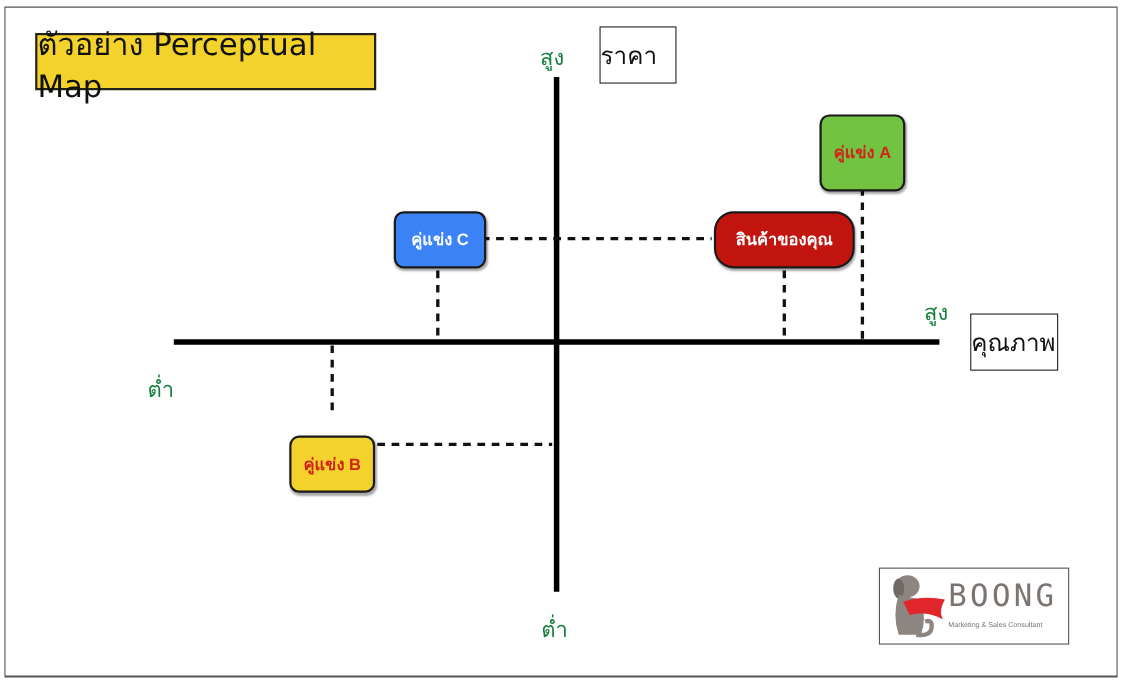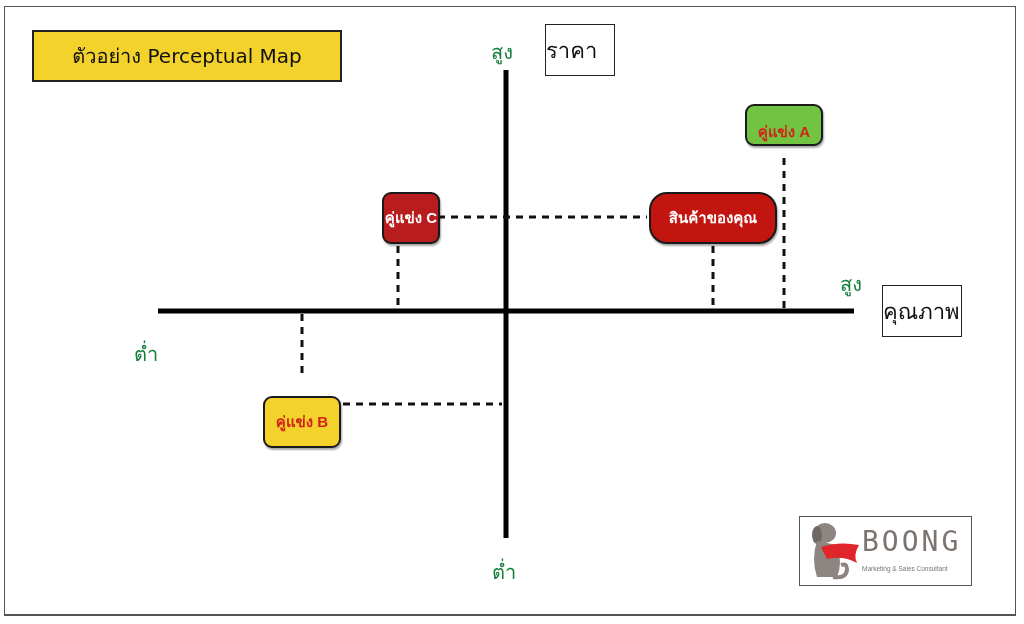--- a/index.html
+++ b/index.html
@@ -3,21 +3,21 @@
 <meta charset="utf-8">
 <style>
   html, body { margin: 0; padding: 0; background: #ffffff; }
   body { width: 1024px; height: 624px; position: relative; overflow: hidden;
          font-family: "DejaVu Sans", "Liberation Sans", sans-serif; }
   .frame { position: absolute; left: 4px; top: 6px; width: 1012px; height: 610px;
            border: 1.5px solid #555; border-bottom-width: 2px; box-sizing: border-box; background: #fff; }
   .title-box { position: absolute; left: 32px; top: 30px; width: 310px; height: 52px;
                background: #f3d22c; border: 2px solid #222; box-sizing: border-box;
                display: flex; align-items: center; justify-content: center;
-               font-size: 20px; color: #111; }
+               font-size: 28px; color: #111; }
   .axis-label-box { position: absolute; background: #fff; border: 1.5px solid #222; box-sizing: border-box;
                     display: flex; align-items: center; font-size: 22px; color: #111; }
   .plain-label { position: absolute; font-size: 20px; color: #15803d; }
   svg.lines { position: absolute; left: 0; top: 0; }
   .node { position: absolute; border: 2px solid #1a1a1a; border-radius: 9px; box-sizing: border-box;
           display: flex; align-items: center; justify-content: center;
           font-family: "Liberation Sans", sans-serif; font-weight: bold; font-size: 15px;
           box-shadow: 1px 2px 2px rgba(0,0,0,0.35); }
   .logo-box { position: absolute; left: 799px; top: 516px; width: 173px; height: 70px;
               border: 1.5px solid #555; box-sizing: border-box; background: #fff; }
@@ -53,27 +53,27 @@
   <span>ราคา</span>
 </div>
 <div class="plain-label" style="left:492px; top:556px;">ต่ำ</div>
 
 <div class="plain-label" style="left:840px; top:268px;">สูง</div>
 <div class="axis-label-box" style="left:882px; top:285px; width:80px; height:52px;">
   <span>คุณภาพ</span>
 </div>
 <div class="plain-label" style="left:134px; top:338px;">ต่ำ</div>
 
-<div class="node" id="node-competitor-a" style="left: 745px; top: 104px; width: 78px; height: 42px; background: rgb(114, 195, 65); color: rgb(210, 35, 27); align-items: flex-end;">
+<div class="node" id="node-competitor-a" style="left: 745px; top: 104px; width: 78px; height: 70px; background: rgb(114, 195, 65); color: rgb(210, 35, 27);">
   <span>คู่แข่ง A</span>
 </div>
 <div class="node" id="node-your-product" style="left: 649px; top: 192px; width: 128px; height: 52px; background: rgb(194, 21, 15); color: rgb(255, 255, 255); border-radius: 18px;">
   <span>สินค้าของคุณ</span>
 </div>
-<div class="node" id="node-competitor-c" style="left: 358px; top: 192px; width: 58px; height: 52px; background: #b91c1c; color: rgb(255, 255, 255); margin-left: 24px;">
+<div class="node" id="node-competitor-c" style="left: 358px; top: 192px; width: 84px; height: 52px; background: #3b82f6; color: rgb(255, 255, 255);">
   <span>คู่แข่ง C</span>
 </div>
 <div class="node" id="node-competitor-b" style="left: 263px; top: 396px; width: 78px; height: 52px; background: rgb(243, 210, 44); color: rgb(210, 35, 27);">
   <span>คู่แข่ง B</span>
 </div>
 
 <div class="logo-box">
   <svg width="60" height="66" style="position:absolute;left:3px;top:2px;">
     <ellipse cx="22" cy="14" rx="11" ry="10" fill="#8d8581"></ellipse>
     <ellipse cx="14" cy="16" rx="5" ry="9" fill="#6f6864"></ellipse>

